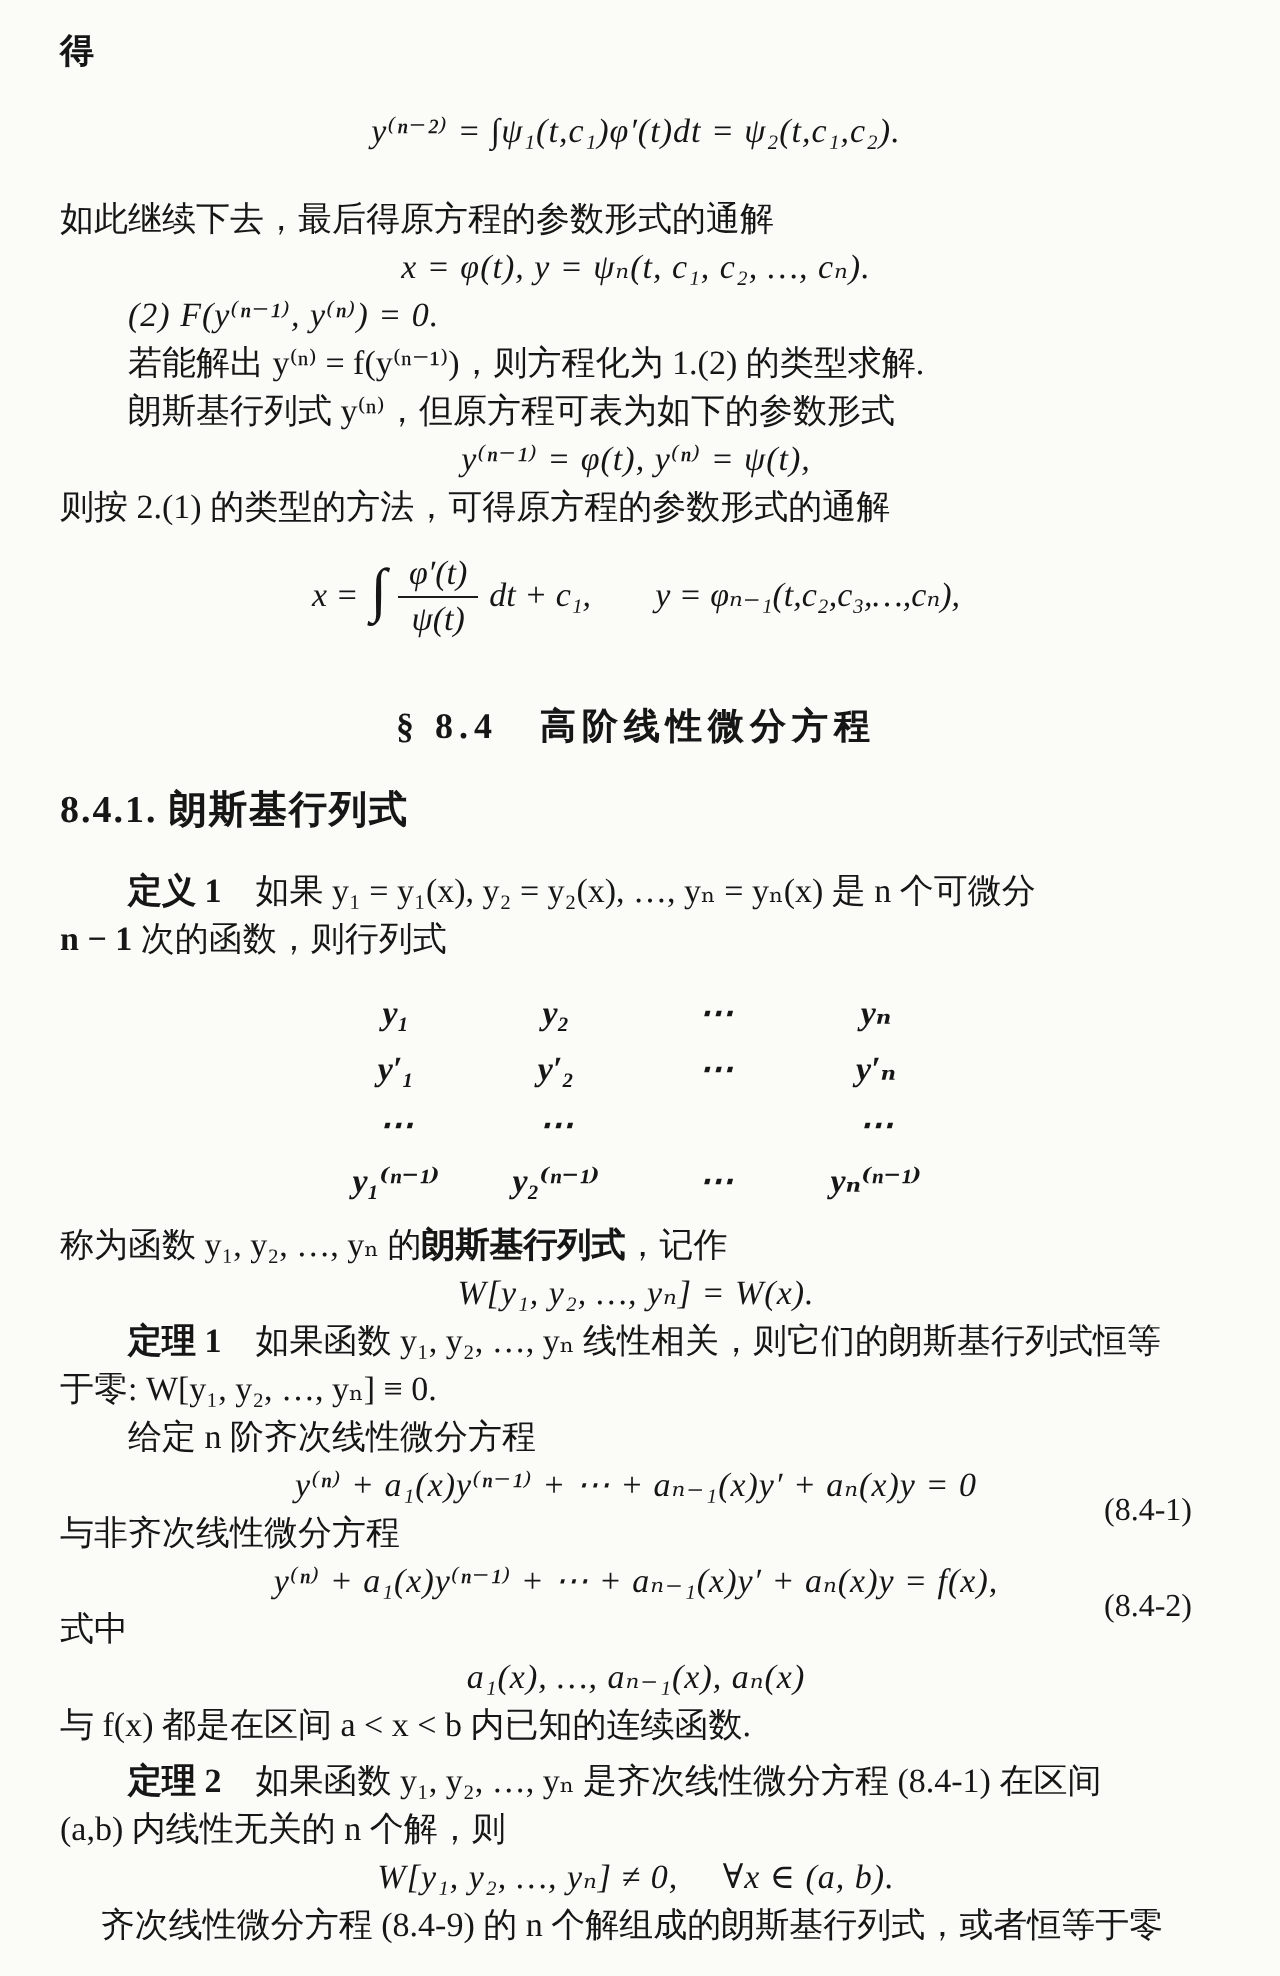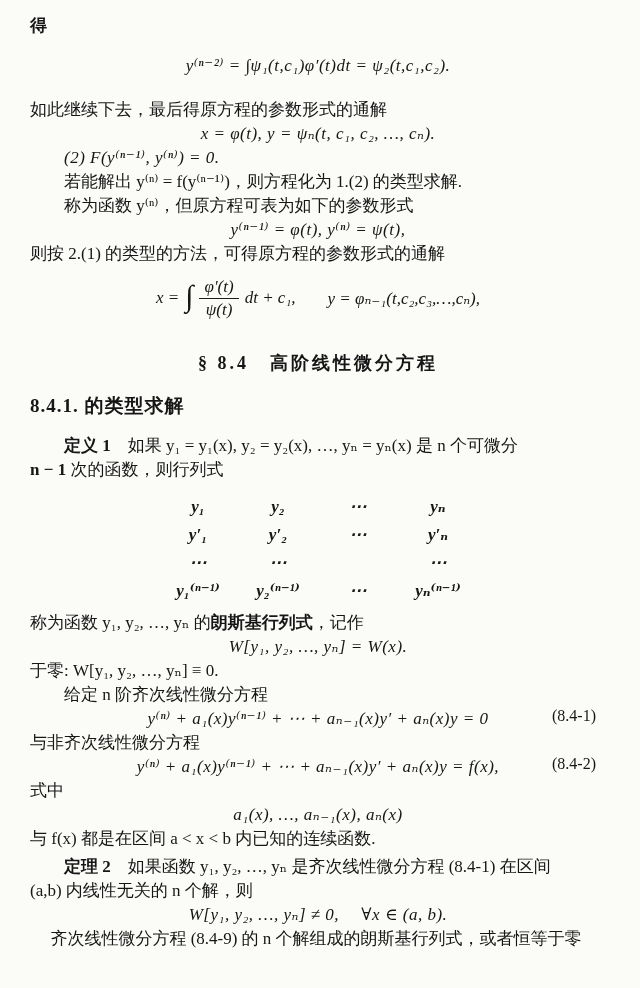--- a/index.html
+++ b/index.html
@@ -22,21 +22,21 @@
     text-align:center;
     font-style:italic;
     font-size:17px;line-height:24px;
     letter-spacing:0.5px;
   }
   .indent{text-indent:2em;}
   .indent-sm{text-indent:1.2em;}
   .boldlabel{font-weight:bold;}
   .eqrow{position:relative;}
   .eqlabel{
-    position:absolute;right:10px;top:0;
+    position:absolute;right:10px;top:16px;
     font-style:normal;font-size:16px;
   }
   .sect-heading{
     margin-top:26px;
     text-align:center;
     font-size:18px;font-weight:bold;
     letter-spacing:3px;
     line-height:26px;
   }
   .sub-heading{
@@ -90,40 +90,40 @@
   <p class="formula" style="margin-top:16px;">y⁽ⁿ⁻²⁾ = ∫ψ₁(t,c₁)φ′(t)dt = ψ₂(t,c₁,c₂).</p>
 
   <p style="margin-top:20px;">如此继续下去，最后得原方程的参数形式的通解</p>
 
   <p class="formula">x = φ(t),  y = ψₙ(t, c₁, c₂, …, cₙ).</p>
 
   <p class="indent formula" style="text-align:left;">(2)  F(y⁽ⁿ⁻¹⁾, y⁽ⁿ⁾) = 0.</p>
 
   <p class="indent">若能解出 y⁽ⁿ⁾ = f(y⁽ⁿ⁻¹⁾)，则方程化为 1.(2) 的类型求解.</p>
 
-  <p class="indent">称为函数 y⁽ⁿ⁾，但原方程可表为如下的参数形式</p>
+  <p class="indent">朗斯基行列式 y⁽ⁿ⁾，但原方程可表为如下的参数形式</p>
 
   <p class="formula">y⁽ⁿ⁻¹⁾ = φ(t),  y⁽ⁿ⁾ = ψ(t),</p>
 
   <p>则按 2.(1) 的类型的方法，可得原方程的参数形式的通解</p>
 
   <div class="frac-row">
     <span>x =</span>
     <span class="int-sign">∫</span>
     <span class="frac">
       <span class="num">φ′(t)</span>
       <span class="den">ψ(t)</span>
     </span>
     <span>dt + c₁,</span>
     <span class="frac-second">y = φₙ₋₁(t,c₂,c₃,…,cₙ),</span>
   </div>
 
   <h1 class="sect-heading">§ 8.4　高阶线性微分方程</h1>
 
-  <h2 class="sub-heading">8.4.1. 的类型求解</h2>
+  <h2 class="sub-heading">8.4.1. 朗斯基行列式</h2>
 
   <p class="indent def-line1"><span class="boldlabel">定义 1</span><span>　如果 y₁ = y₁(x), y₂ = y₂(x), …, yₙ = yₙ(x) 是 n 个可微分</span></p>
   <p><span class="boldlabel" style="">n − 1</span><span> 次的函数，则行列式</span></p>
 
   <div class="det-wrap">
     <div class="det">
       <div class="det-bar"></div>
       <div class="det-grid">
         <span>y₁</span>
         <span>y₂</span>
@@ -143,20 +143,21 @@
         <span>yₙ⁽ⁿ⁻¹⁾</span>
       </div>
       <div class="det-bar"></div>
     </div>
   </div>
 
   <p style="margin-top:6px;"><span>称为函数 y₁, y₂, …, yₙ 的</span><span class="boldlabel">朗斯基行列式</span><span>，记作</span></p>
 
   <p class="formula">W[y₁, y₂, …, yₙ] = W(x).</p>
 
+  <p class="indent theorem1-line1"><span class="boldlabel">定理 1</span><span>　如果函数 y₁, y₂, …, yₙ 线性相关，则它们的朗斯基行列式恒等</span></p>
   <p>于零: W[y₁, y₂, …, yₙ] ≡ 0.</p>
 
   <p class="indent">给定 n 阶齐次线性微分方程</p>
 
   <div class="eqrow">
     <p class="formula">y⁽ⁿ⁾ + a₁(x)y⁽ⁿ⁻¹⁾ + ⋯ + aₙ₋₁(x)y′ + aₙ(x)y = 0</p>
     <span class="eqlabel">(8.4-1)</span>
   </div>
 
   <p>与非齐次线性微分方程</p>

